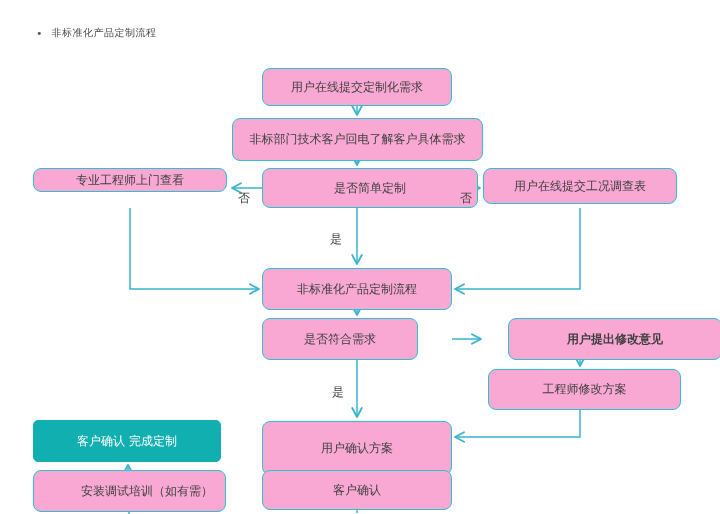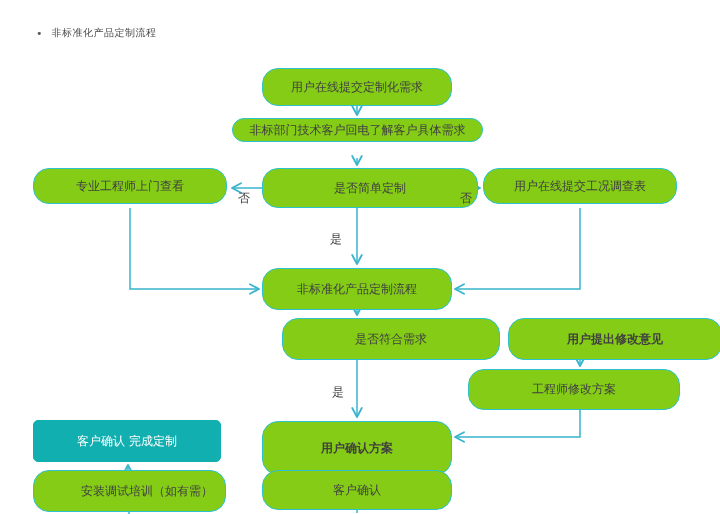--- a/index.html
+++ b/index.html
@@ -9,21 +9,21 @@
   }
   #title-row{
     position:absolute;left:36px;top:26px;display:flex;align-items:center;
     color:#4c4c4c;
   }
   #title-bullet{font-size:11px;margin-right:9px;color:#595959;}
   #page-title{font-size:10px;font-weight:400;letter-spacing:0.5px;color:#4c4c4c;margin:0;}
   #edge-layer{position:absolute;left:0;top:0;width:720px;height:514px;}
   .node{
     position:absolute;box-sizing:border-box;
-    border:1.5px solid var(--node-border);border-radius:16px;background:#84cc16;
+    border:1.5px solid var(--node-border);border-radius:8px;background:#f9a8d4;
     display:flex;align-items:center;justify-content:center;
     font-size:12px;color:var(--node-text);text-align:center;
     padding:2px 6px;line-height:1.25;
   }
   .node.highlight{
     background:var(--hl-fill);border-color:var(--hl-fill);color:var(--hl-text);
     border-radius:5px;
   }
   .edge-label{
     position:absolute;width:24px;height:14px;text-align:center;
@@ -60,29 +60,29 @@
         <path d="M357,360 V417" marker-end="url(#arrowhead)"></path>
         <path d="M357,462 V466" marker-end="url(#arrowhead)"></path>
         <path d="M128,470 V465" marker-end="url(#arrowhead)"></path>
         <path d="M357,510 V513"></path>
         <path d="M129,511 V514"></path>
       </g>
   </svg>
 
   <div id="nodes">
       <div class="node" style="left: 262px; top: 68px; width: 190px; height: 38px;">用户在线提交定制化需求</div>
-      <div class="node" style="left: 232px; top: 118px; width: 251px; height: 24px;">非标部门技术客户回电了解客户具体需求</div>
-      <div class="node" style="left: 33px; top: 168px; width: 194px; height: 36px;">专业工程师上门查看</div>
+      <div class="node" style="left: 232px; top: 118px; width: 251px; height: 43px;">非标部门技术客户回电了解客户具体需求</div>
+      <div class="node" style="left: 33px; top: 168px; width: 194px; height: 24px;">专业工程师上门查看</div>
       <div class="node" style="left: 262px; top: 168px; width: 216px; height: 40px;">是否简单定制</div>
       <div class="node" style="left: 483px; top: 168px; width: 194px; height: 36px;">用户在线提交工况调查表</div>
       <div class="node" style="left: 262px; top: 268px; width: 190px; height: 42px;">非标准化产品定制流程</div>
-      <div class="node" style="left: 262px; top: 318px; width: 218px; height: 42px; margin-left: 20px;">是否符合需求</div>
+      <div class="node" style="left: 262px; top: 318px; width: 156px; height: 42px;">是否符合需求</div>
       <div class="node" style="left: 508px; top: 318px; width: 214px; height: 42px; font-weight: bold;">用户提出修改意见</div>
-      <div class="node" style="left: 468px; top: 369px; width: 212px; height: 41px;">工程师修改方案</div>
-      <div class="node" style="left: 262px; top: 421px; width: 190px; height: 54px; font-weight: bold;">用户确认方案</div>
+      <div class="node" style="left: 488px; top: 369px; width: 193px; height: 41px;">工程师修改方案</div>
+      <div class="node" style="left: 262px; top: 421px; width: 190px; height: 54px;">用户确认方案</div>
       <div class="node" style="left: 262px; top: 470px; width: 190px; height: 40px;">客户确认</div>
       <div class="node highlight" style="left: 33px; top: 420px; width: 188px; height: 42px;">客户确认 完成定制</div>
       <div class="node" style="left: 33px; top: 470px; width: 193px; height: 42px; padding-left: 41px;">安装调试培训（如有需）</div>
     </div>
   <div id="labels">
       <div class="edge-label" style="left: 232px; top: 191px;">否</div>
       <div class="edge-label" style="left: 454px; top: 191px;">否</div>
       <div class="edge-label" style="left: 324px; top: 232px;">是</div>
       <div class="edge-label" style="left: 326px; top: 385px;">是</div>
     </div>

